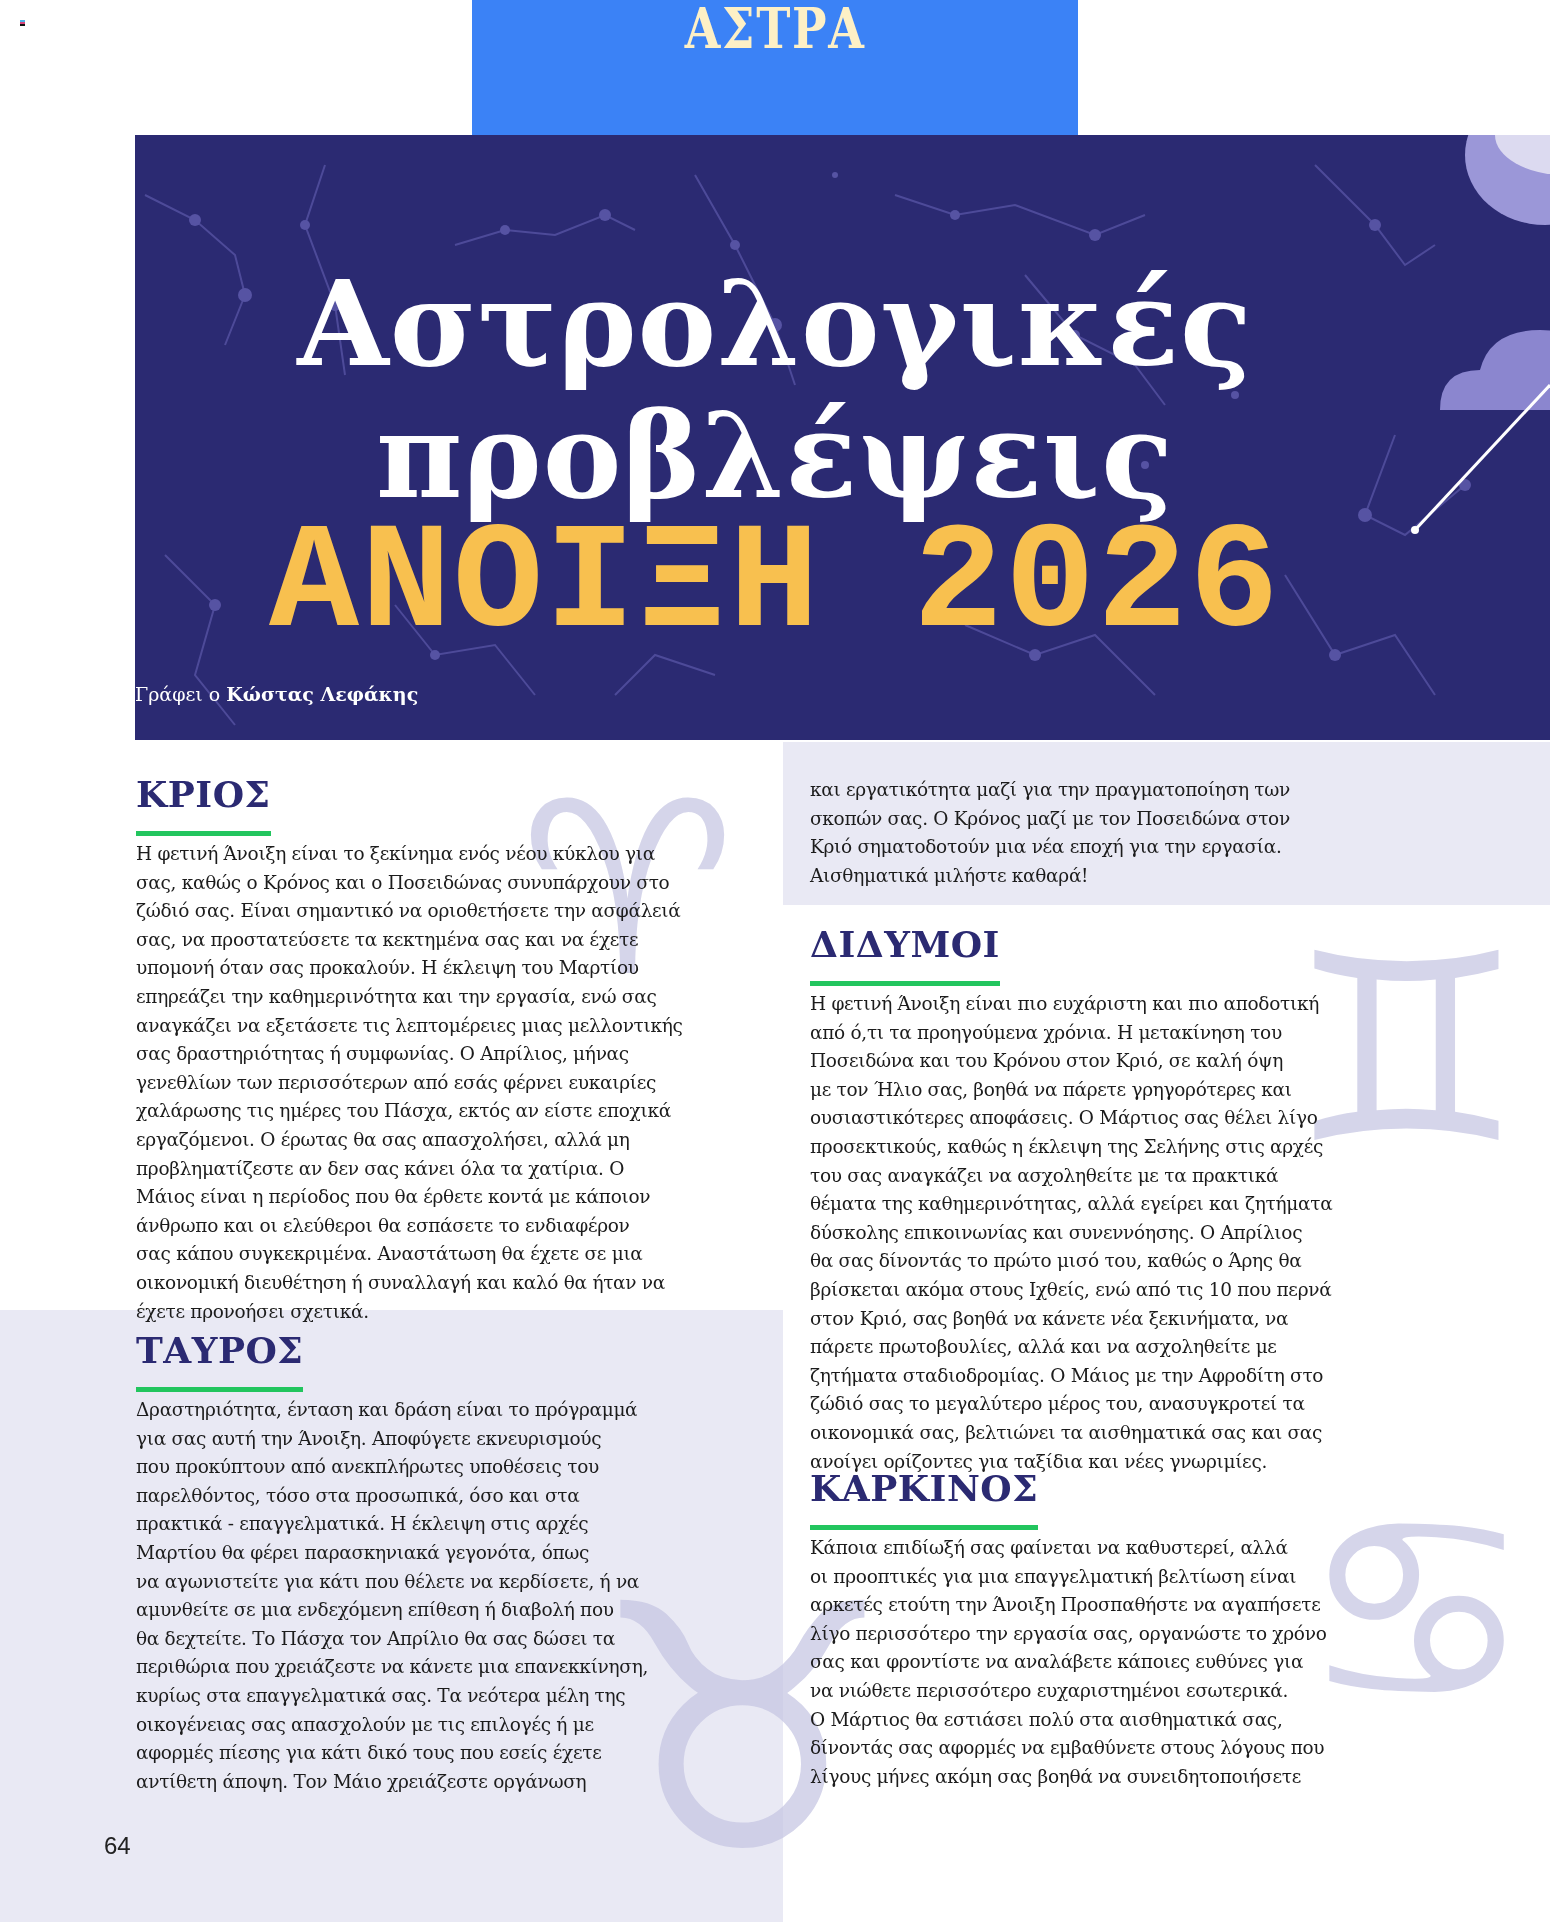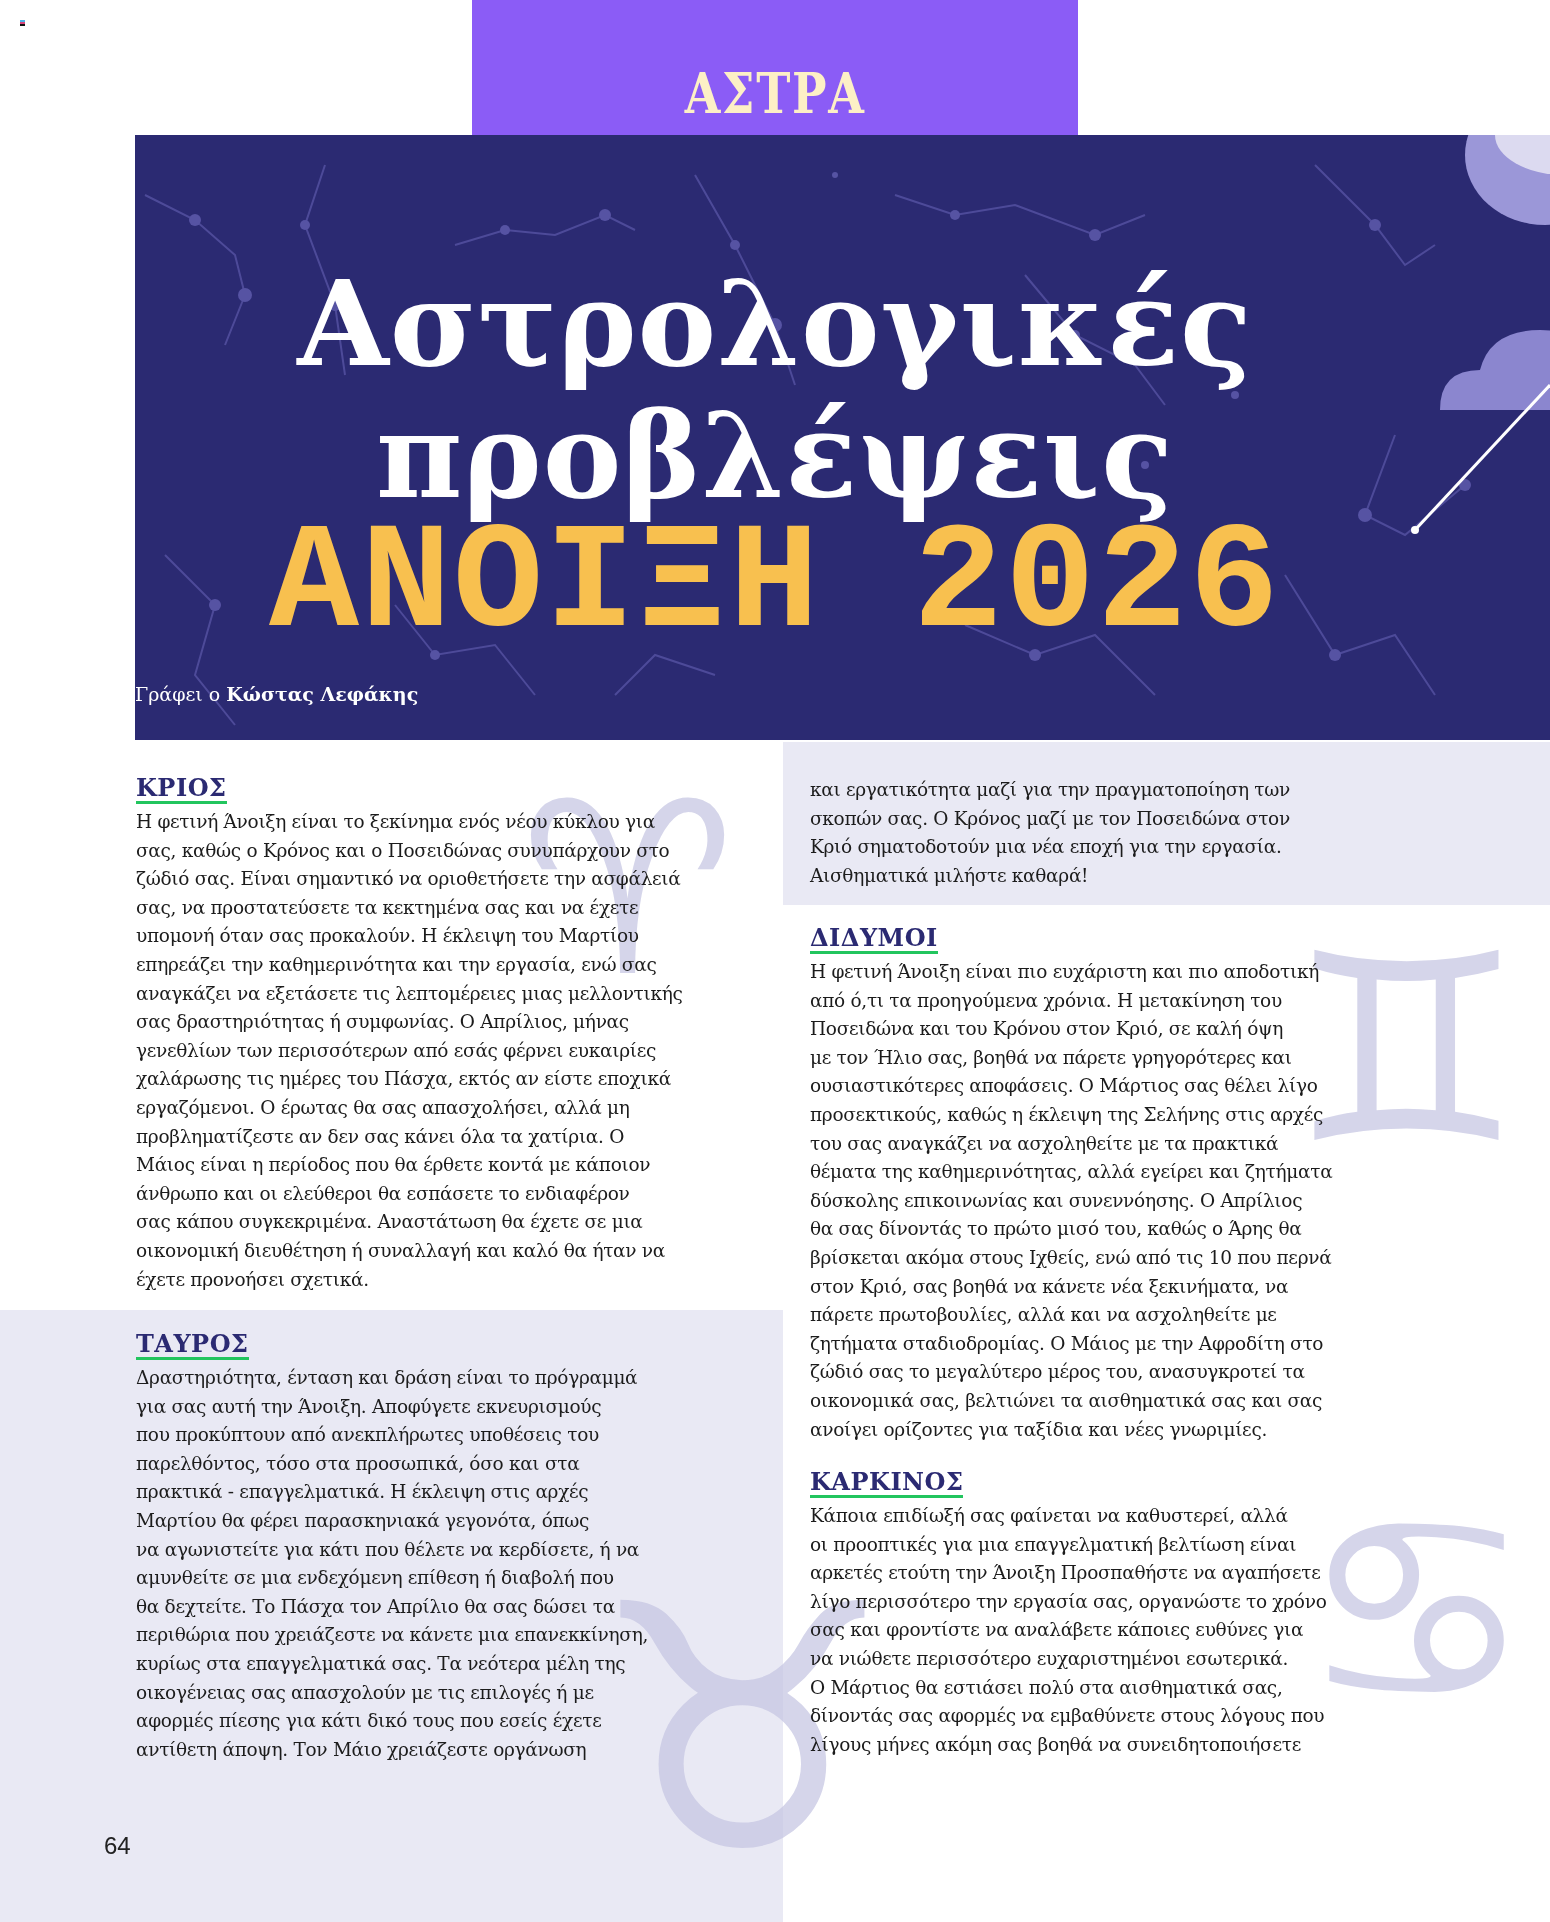--- a/index.html
+++ b/index.html
@@ -7,22 +7,22 @@
     width: 1550px; height: 1922px; position: relative; overflow: hidden;
     background: #ffffff;
     font-family: "DejaVu Serif", "Liberation Serif", serif;
     color: #1a1a1a;
   }
   .corner-mark { position: absolute; left: 20px; top: 20px; width: 5px; height: 8px; }
   .corner-mark span { display: block; height: 2px; }
 
   .section-tab {
     position: absolute; left: 472px; top: 0; width: 606px; height: 135px;
-    background: #8b5cf6;
-    display: flex; align-items: flex-end; justify-content: center;
+    background: #3b82f6;
+    display: flex; justify-content: center;
   }
   .section-tab-label {
     font-family: "DejaVu Serif", serif; font-weight: bold;
     color: #fdf0c6; font-size: 56px; letter-spacing: 2px;
     transform: scaleX(0.82); margin-bottom: 14px; line-height: 1;
   }
 
   .hero {
     position: absolute; left: 135px; top: 135px; width: 1415px; height: 605px;
     background: #2b2a72; overflow: hidden;
@@ -48,22 +48,22 @@
 
   .shade-right { position: absolute; left: 783px; top: 742px; width: 767px; height: 163px; background: #e9e9f4; }
   .shade-left { position: absolute; left: 0; top: 1310px; width: 783px; height: 612px; background: #e9e9f4; }
 
   .glyph { position: absolute; color: #c7c7e3; font-family: "DejaVu Sans", sans-serif; font-weight: bold; line-height: 1; opacity: 0.75; }
 
   .col { position: absolute; }
   .sign-heading {
     display: inline-block;
     font-family: "DejaVu Serif", serif; font-weight: bold;
-    color: #2b2a72; font-size: 24px; line-height: 1;
-    border-bottom: 3px solid #22c55e; padding-bottom: 1px; margin-bottom: 4px;
+    color: #2b2a72; font-size: 36px; line-height: 1;
+    border-bottom: 5px solid #22c55e; padding-bottom: 19px; margin-bottom: 4px;
     letter-spacing: 0.5px;
   }
   .body-text {
     font-family: "DejaVu Serif", serif; font-size: 18.5px; line-height: 28.6px;
     color: #1c1c1c; letter-spacing: -0.3px; margin: 0;
   }
   .body-text span { display: block; white-space: nowrap; }
 
   .page-number {
     position: absolute; left: 104px; top: 1832px;

